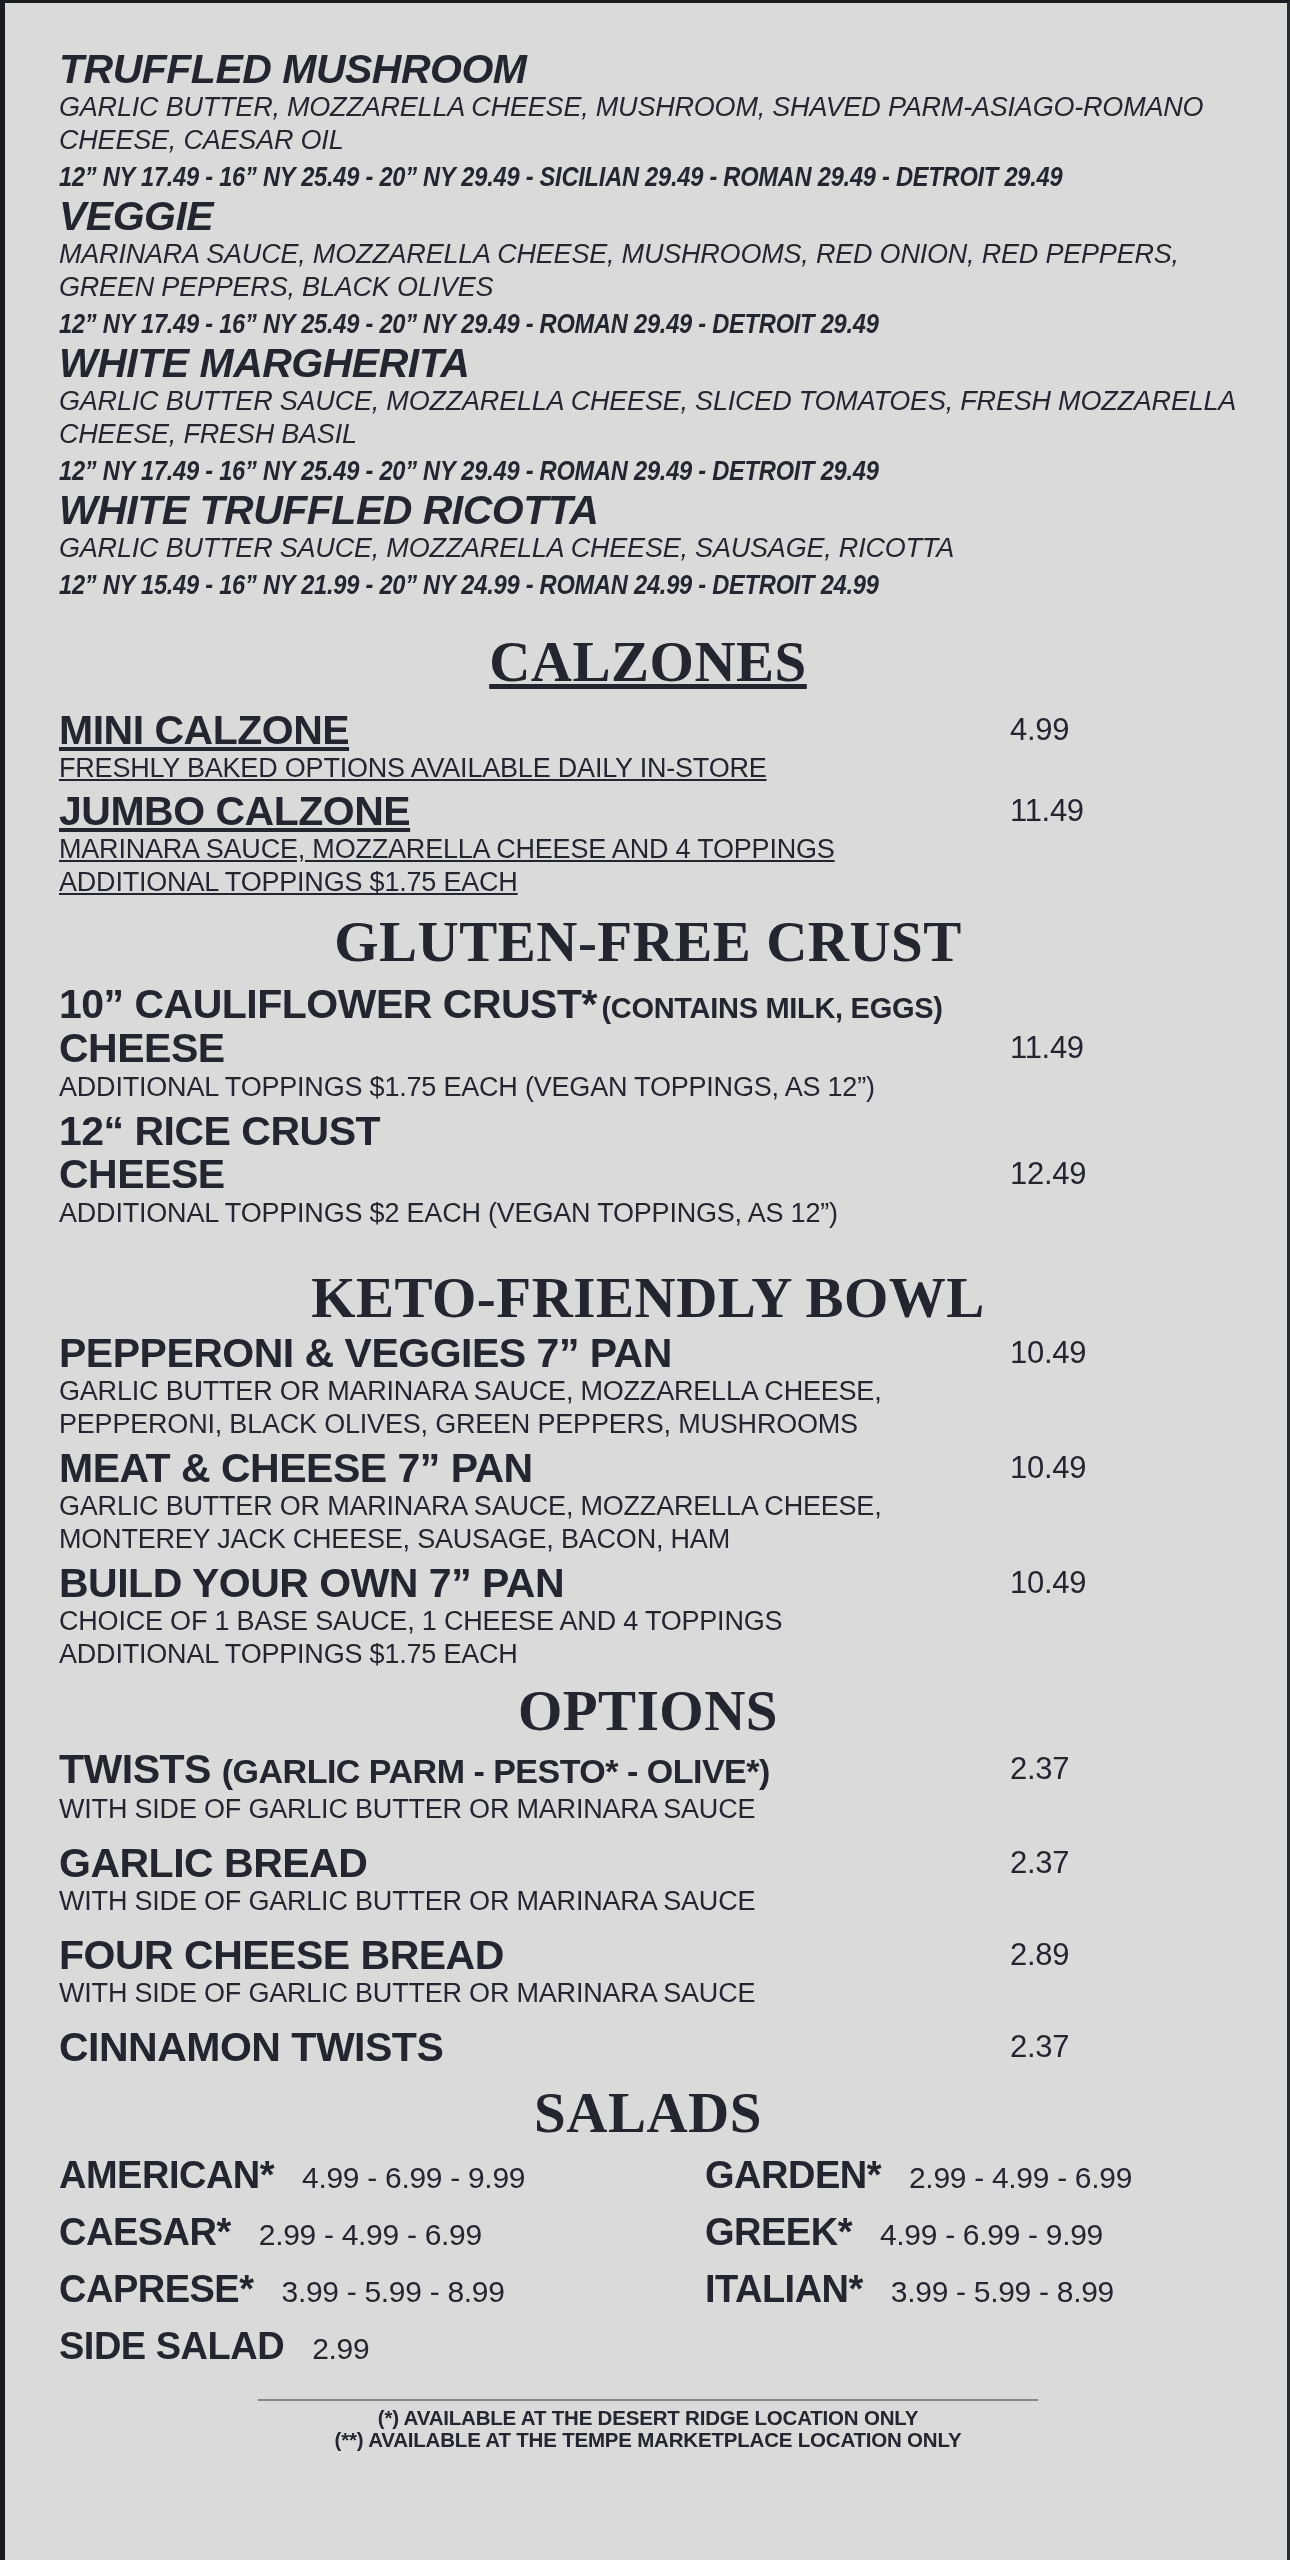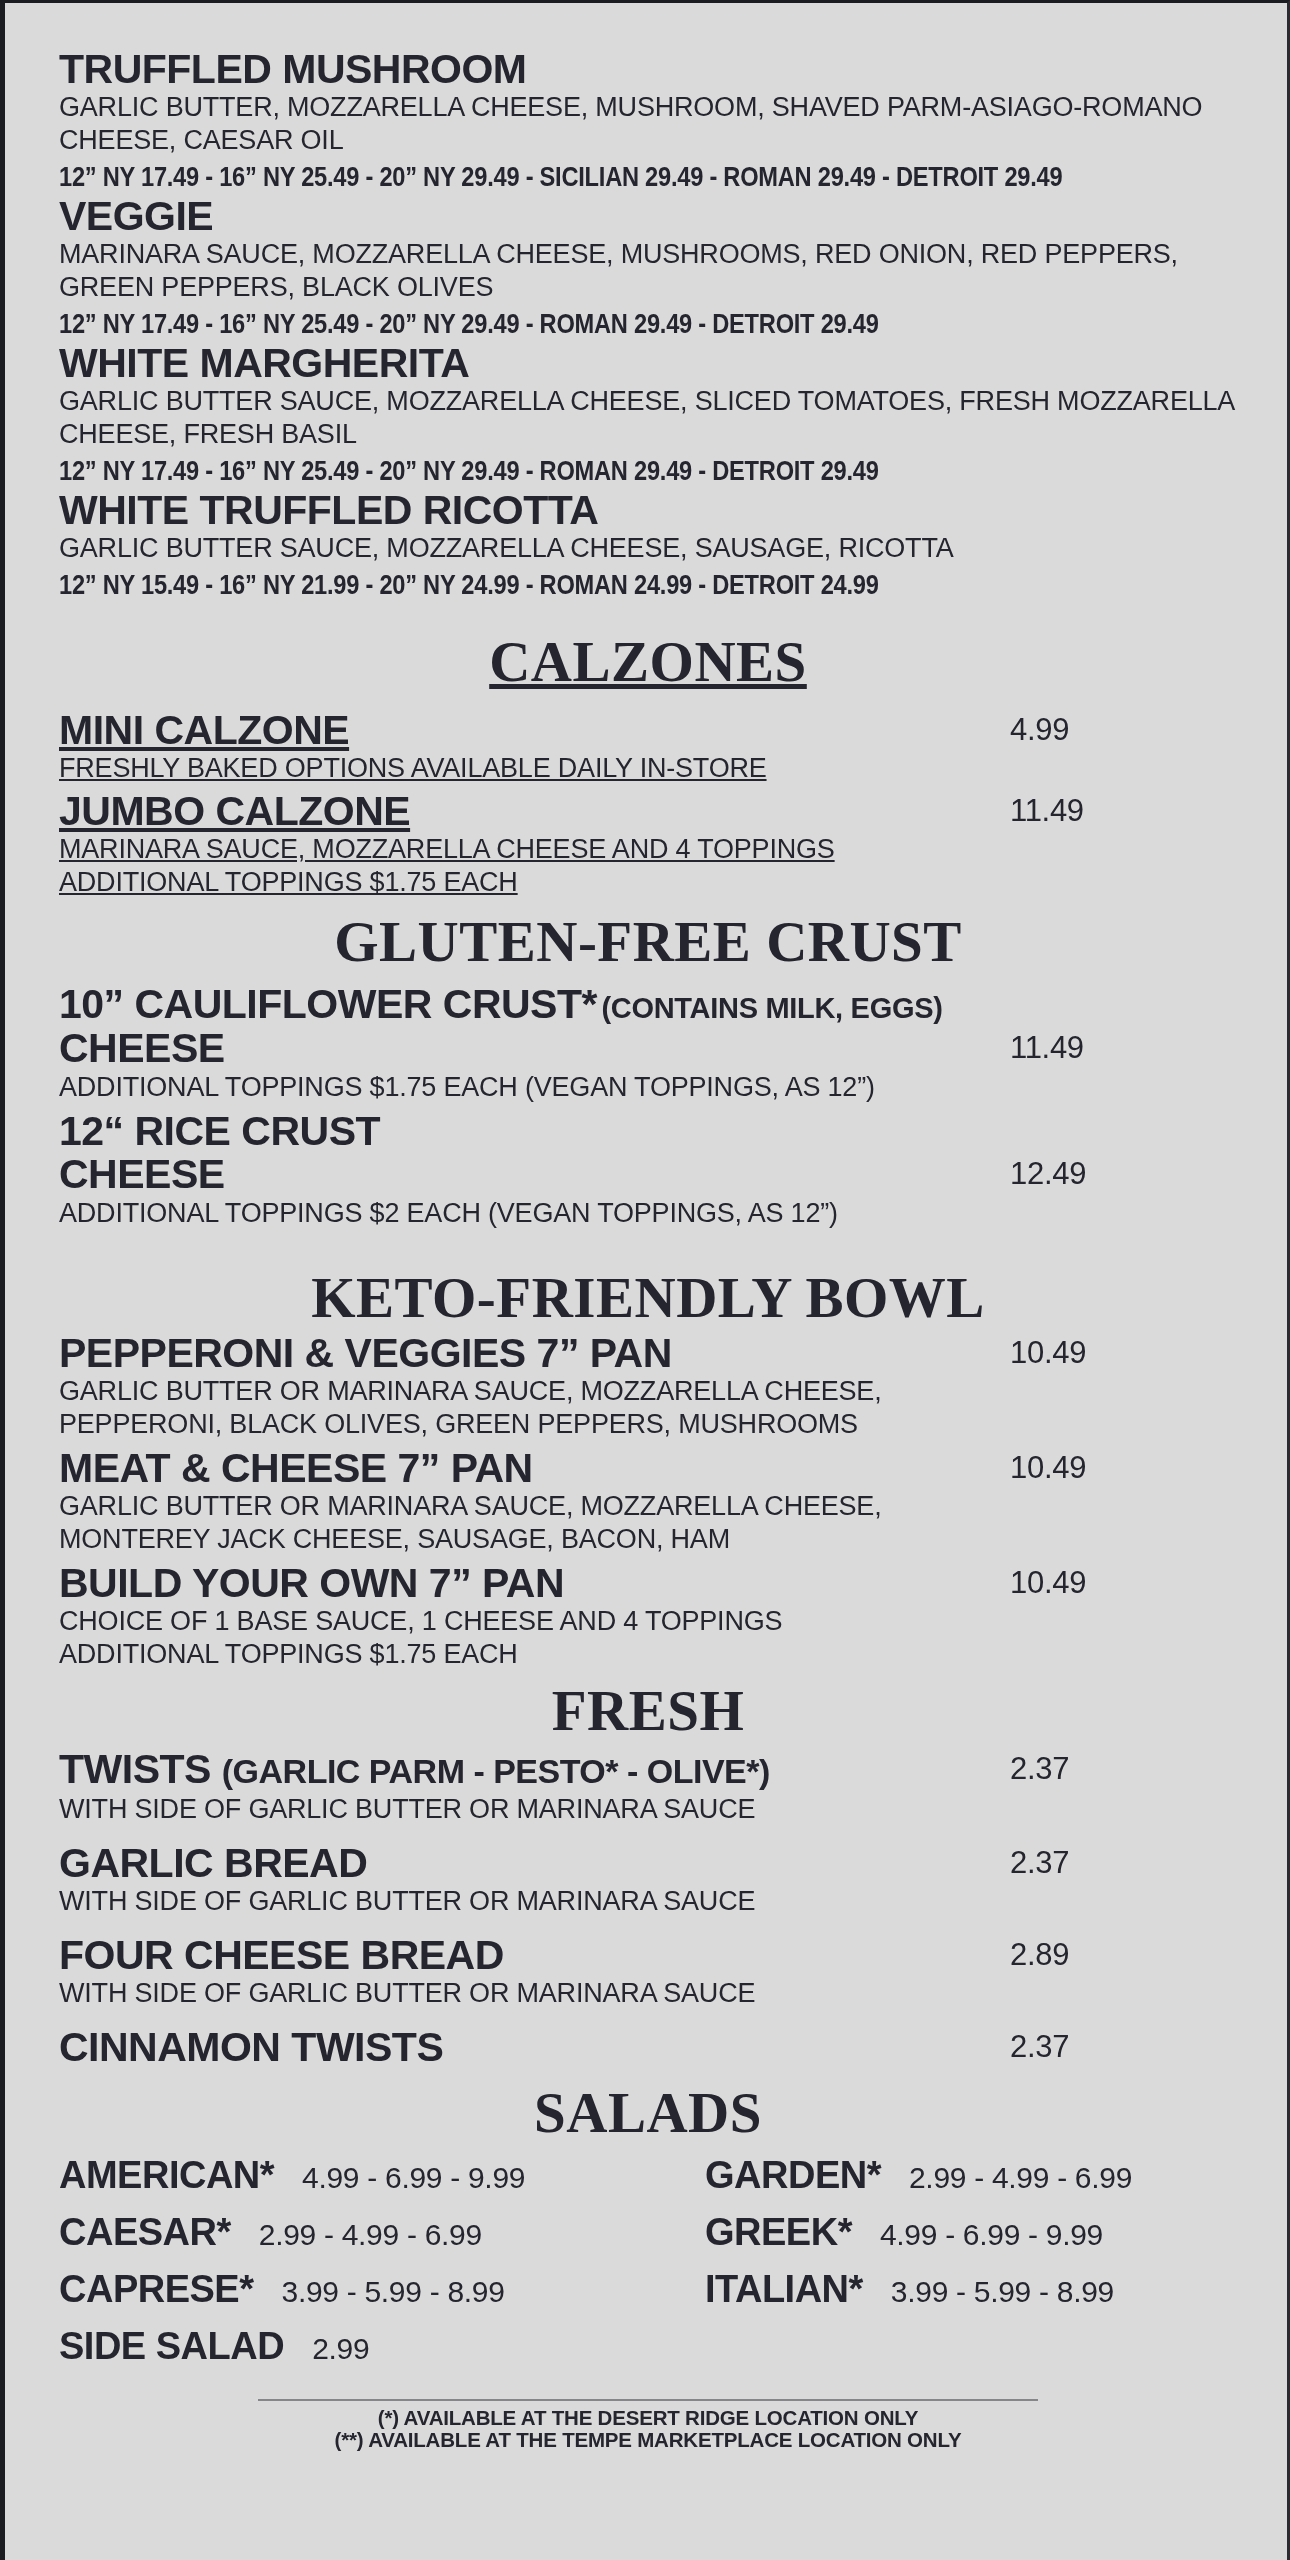--- a/index.html
+++ b/index.html
@@ -36,21 +36,21 @@
     font-size:31px; font-weight:400; letter-spacing:-0.3px;
   }
 
   
   .sec-title {
     font-family:"Liberation Serif", serif; font-weight:700;
     font-size:57px; line-height:56px; text-align:center; letter-spacing:0.5px;
   }
 
   
-  .pizza-item { margin-bottom:6px; }
+  .pizza-item { margin-bottom:6px;font-style:italic; }
   .pizza-item .item-title { margin-bottom:2px; }
 
   
   #calzones { margin-top:35px;text-decoration:underline; }
   #calzones .sec-title { margin-bottom:21px; }
   #calzones .item { margin-bottom:7px; }
   #calzones .item-title { margin-bottom:2px; }
 
   
   #gluten-free { margin-top:15px; }
@@ -185,21 +185,21 @@
       </div>
       <div class="item">
         <div class="item-title">BUILD YOUR OWN 7” PAN</div>
         <div class="price">10.49</div>
         <div class="desc">CHOICE OF 1 BASE SAUCE, 1 CHEESE AND 4 TOPPINGS</div>
         <div class="desc">ADDITIONAL TOPPINGS $1.75 EACH</div>
       </div>
     </section>
 
     <section id="breads">
-      <div class="sec-title">FRESH</div>
+      <div class="sec-title">OPTIONS</div>
       <div class="item">
         <div class="item-title"><span>TWISTS</span> <span class="title-suffix">(GARLIC PARM - PESTO* - OLIVE*)</span></div>
         <div class="price">2.37</div>
         <div class="desc">WITH SIDE OF GARLIC BUTTER OR MARINARA SAUCE</div>
       </div>
       <div class="item">
         <div class="item-title"><span>GARLIC BREAD</span> </div>
         <div class="price">2.37</div>
         <div class="desc">WITH SIDE OF GARLIC BUTTER OR MARINARA SAUCE</div>
       </div>

